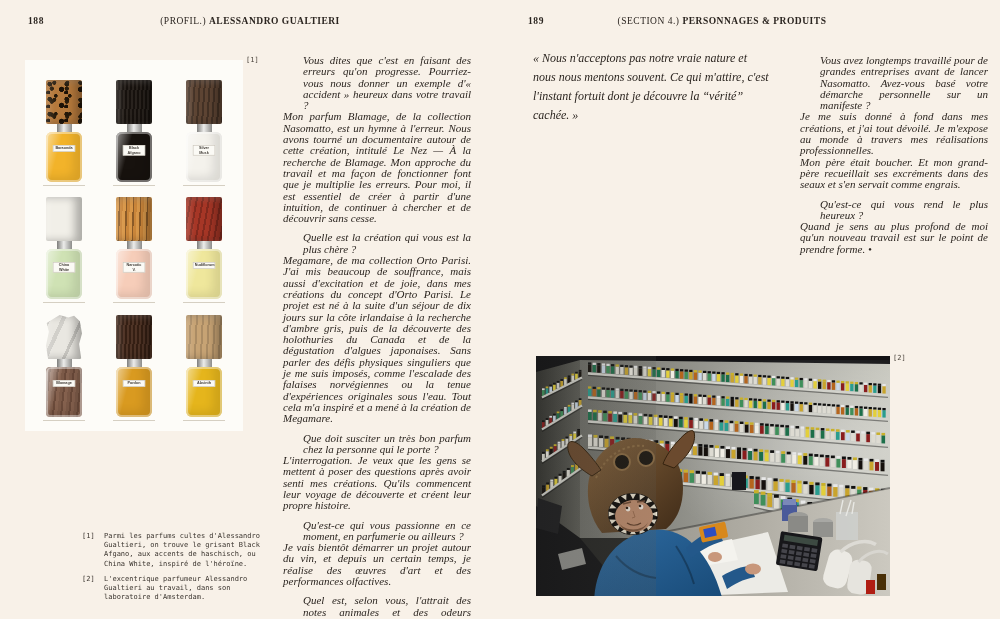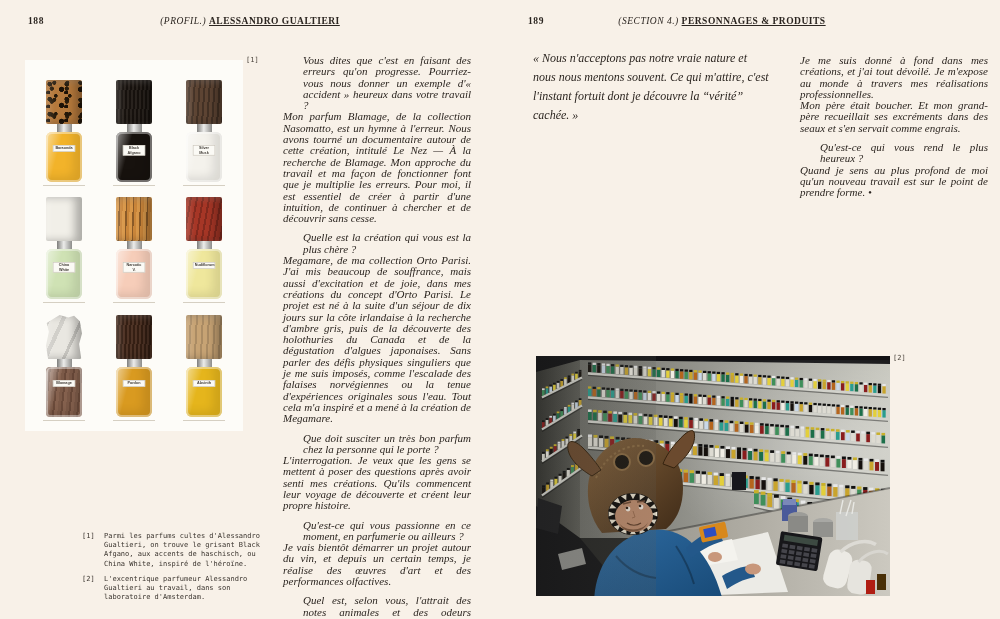--- a/index.html
+++ b/index.html
@@ -6,22 +6,22 @@
   body{
     width:1000px;height:619px;position:relative;overflow:hidden;
     background:#f8f1e8;
     font-family:"Liberation Serif", serif;
     color:#2b2520;
   }
   .abs{position:absolute;}
   
   .pagenum{font-weight:bold;font-size:9.5px;letter-spacing:.6px;}
   .runhead{width:500px;text-align:center;font-size:9.5px;letter-spacing:.5px;}
-  .runhead .sec{font-style:italic;}
-  .runhead .ttl{font-weight:bold;text-decoration:underline;}
+  .runhead .sec{}
+  .runhead .ttl{font-weight:bold;}
   .marker{font-family:"DejaVu Sans Mono",monospace;font-size:7px;color:#4a443c;}
   
   .panel{
     left:25px;top:60px;width:218px;height:371px;background:#fdfcf8;
     display:grid;grid-template-columns:repeat(3,1fr);grid-template-rows:repeat(3,1fr);
     padding:8px 4px 10px;box-sizing:border-box;
   }
   .cell{display:flex;align-items:flex-end;justify-content:center;}
   .bottle{display:flex;flex-direction:column;align-items:center;}
   .cap{width:36px;height:44px;border-radius:2px;background:var(--cap);
@@ -192,20 +192,21 @@
     <span class="fn-text">L'excentrique parfumeur Alessandro Gualtieri au travail, dans son laboratoire d'Amsterdam.</span>
   </div>
 </div>
 
 <div class="abs pagenum" style="left:528px;top:16px;text-align:right;">189</div>
 <div class="abs runhead" style="left:472px;top:16px;"><span class="sec">(SECTION 4.)</span> <span class="ttl">PERSONNAGES &amp; PRODUITS</span></div>
 
 <div class="abs pullquote">« Nous n'acceptons pas notre vraie nature et nous nous mentons souvent. Ce qui m'attire, c'est l'instant fortuit dont je découvre la “vérité” cachée. »</div>
 
 <div class="abs col" style="left:800px;top:55px;">
+  <p class="q">Vous avez longtemps travaillé pour de grandes entreprises avant de lancer Nasomatto. Avez-vous basé votre démarche personnelle sur un manifeste ?</p>
   <p class="a">Je me suis donné à fond dans mes créations, et j'ai tout dévoilé. Je m'expose au monde à travers mes réalisations professionnelles.</p>
   <p class="a">Mon père était boucher. Et mon grand-père recueillait ses excréments dans des seaux et s'en servait comme engrais.</p>
   <p class="q">Qu'est-ce qui vous rend le plus heureux ?</p>
   <p class="a">Quand je sens au plus profond de moi qu'un nouveau travail est sur le point de prendre forme. •</p>
 </div>
 
 <div class="abs photo">
   <svg id="lab-svg" width="354" height="240" viewBox="0 0 354 240">
     <defs>
       <linearGradient id="wallG" x1="0" y1="0" x2="1" y2="0">

